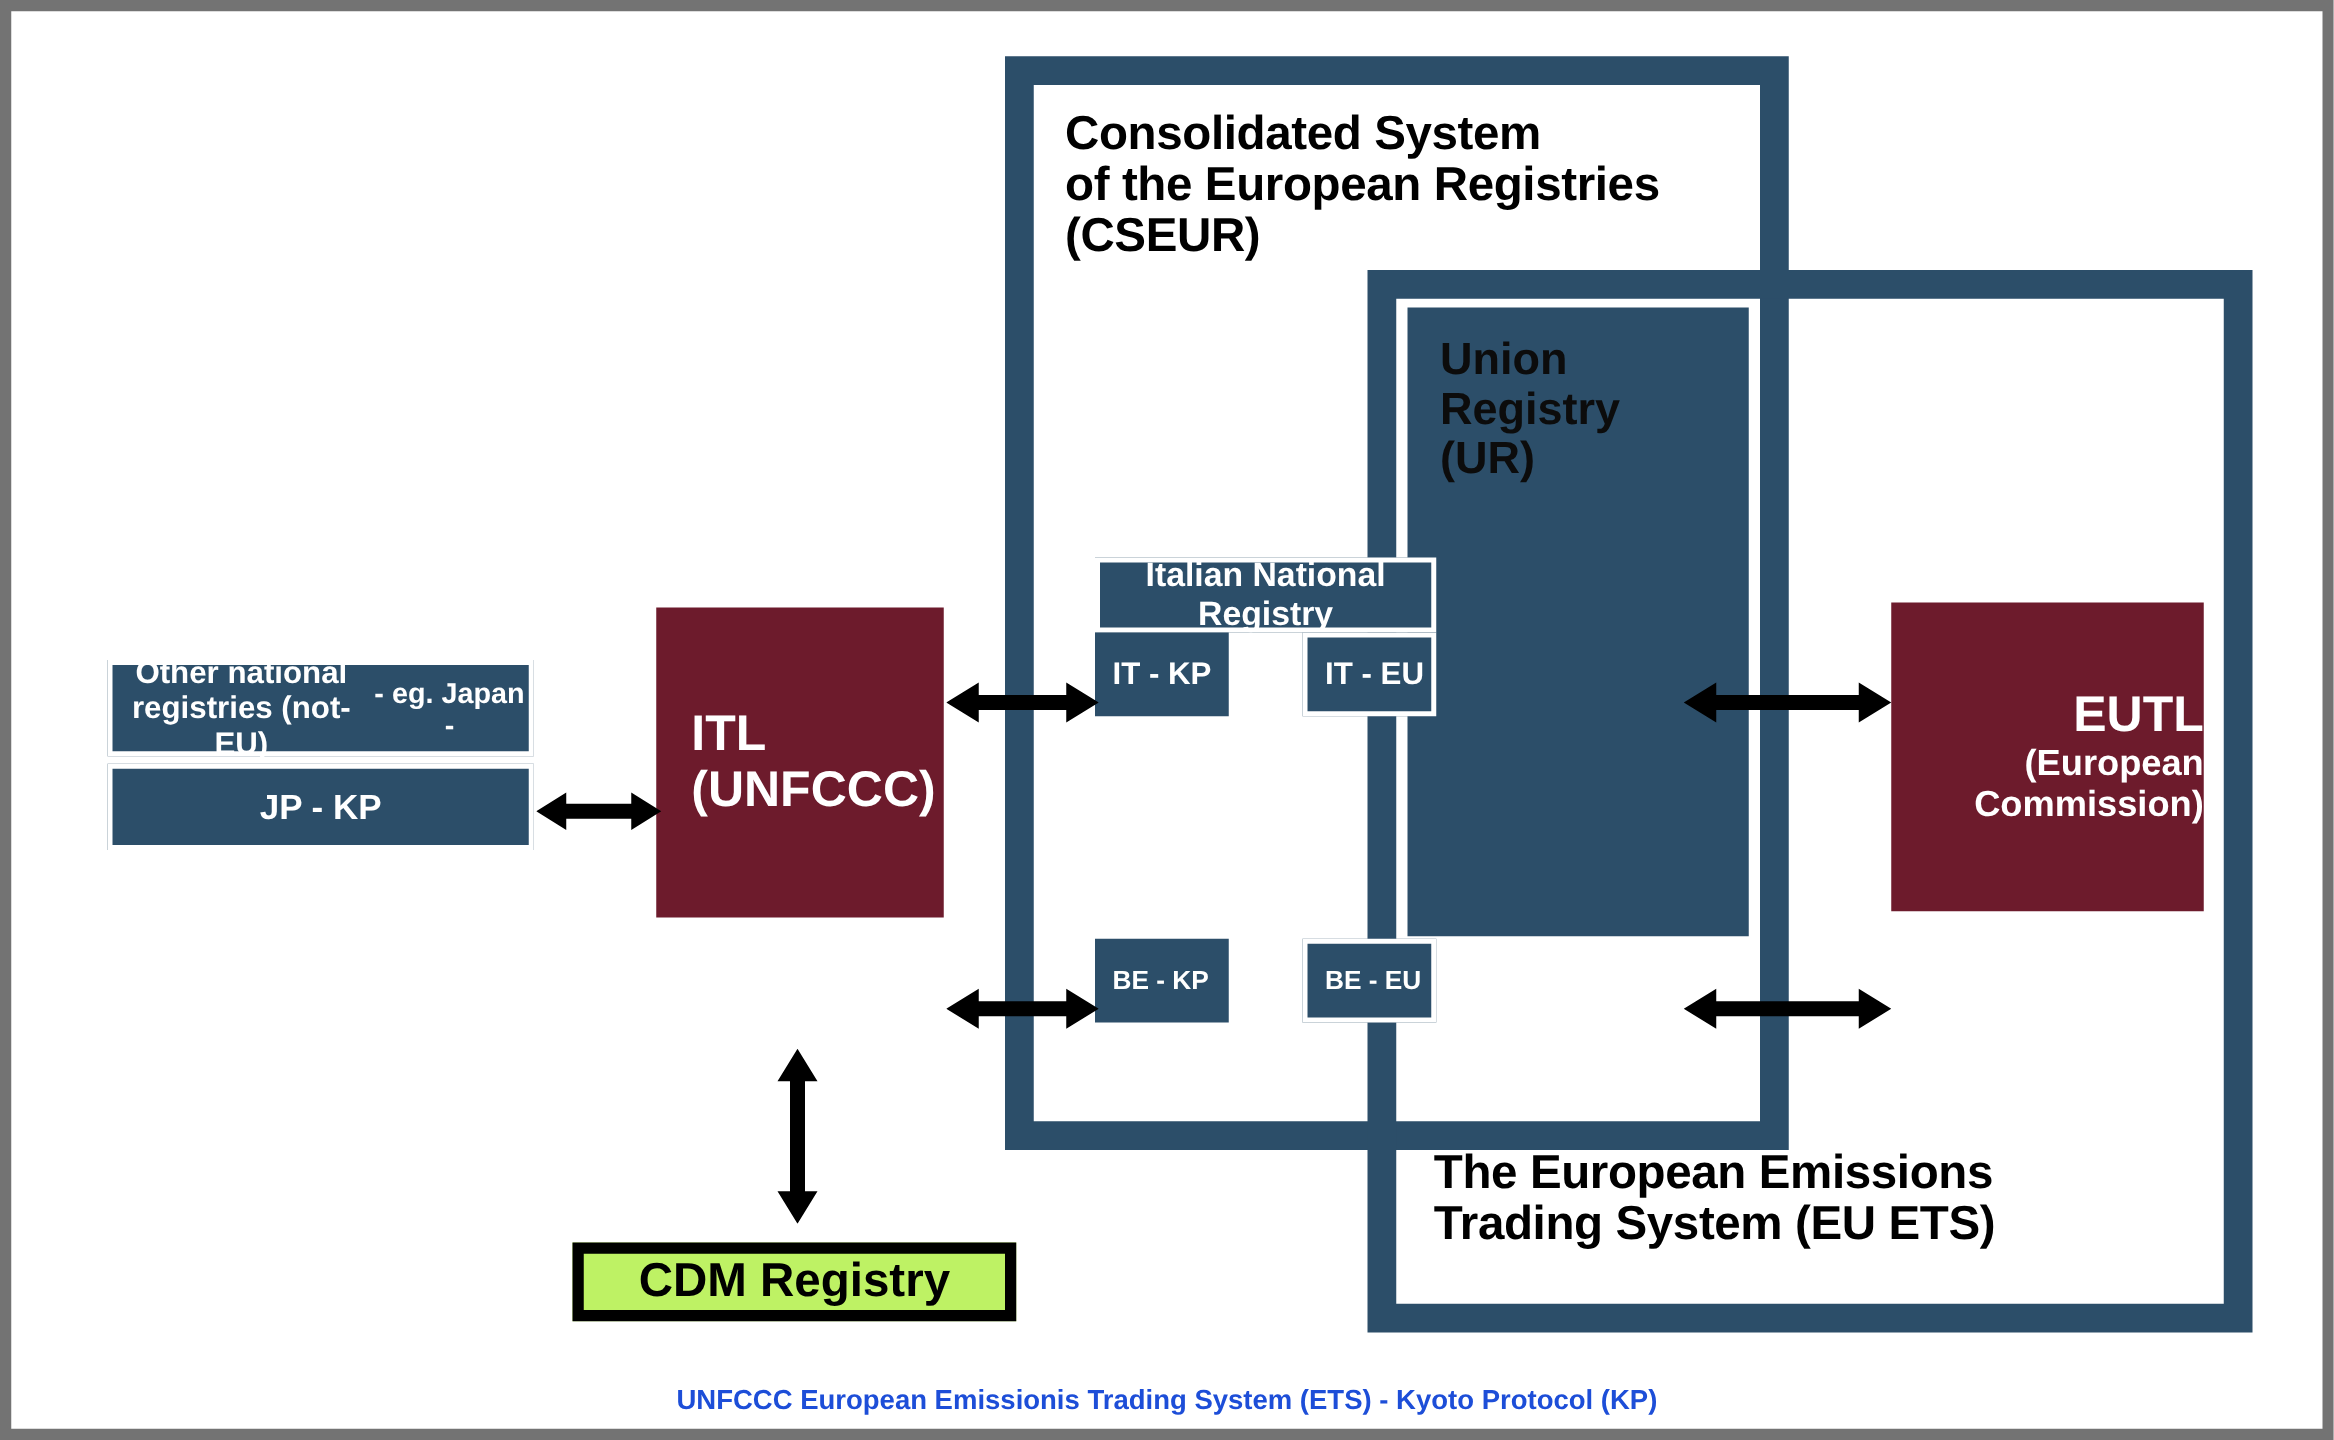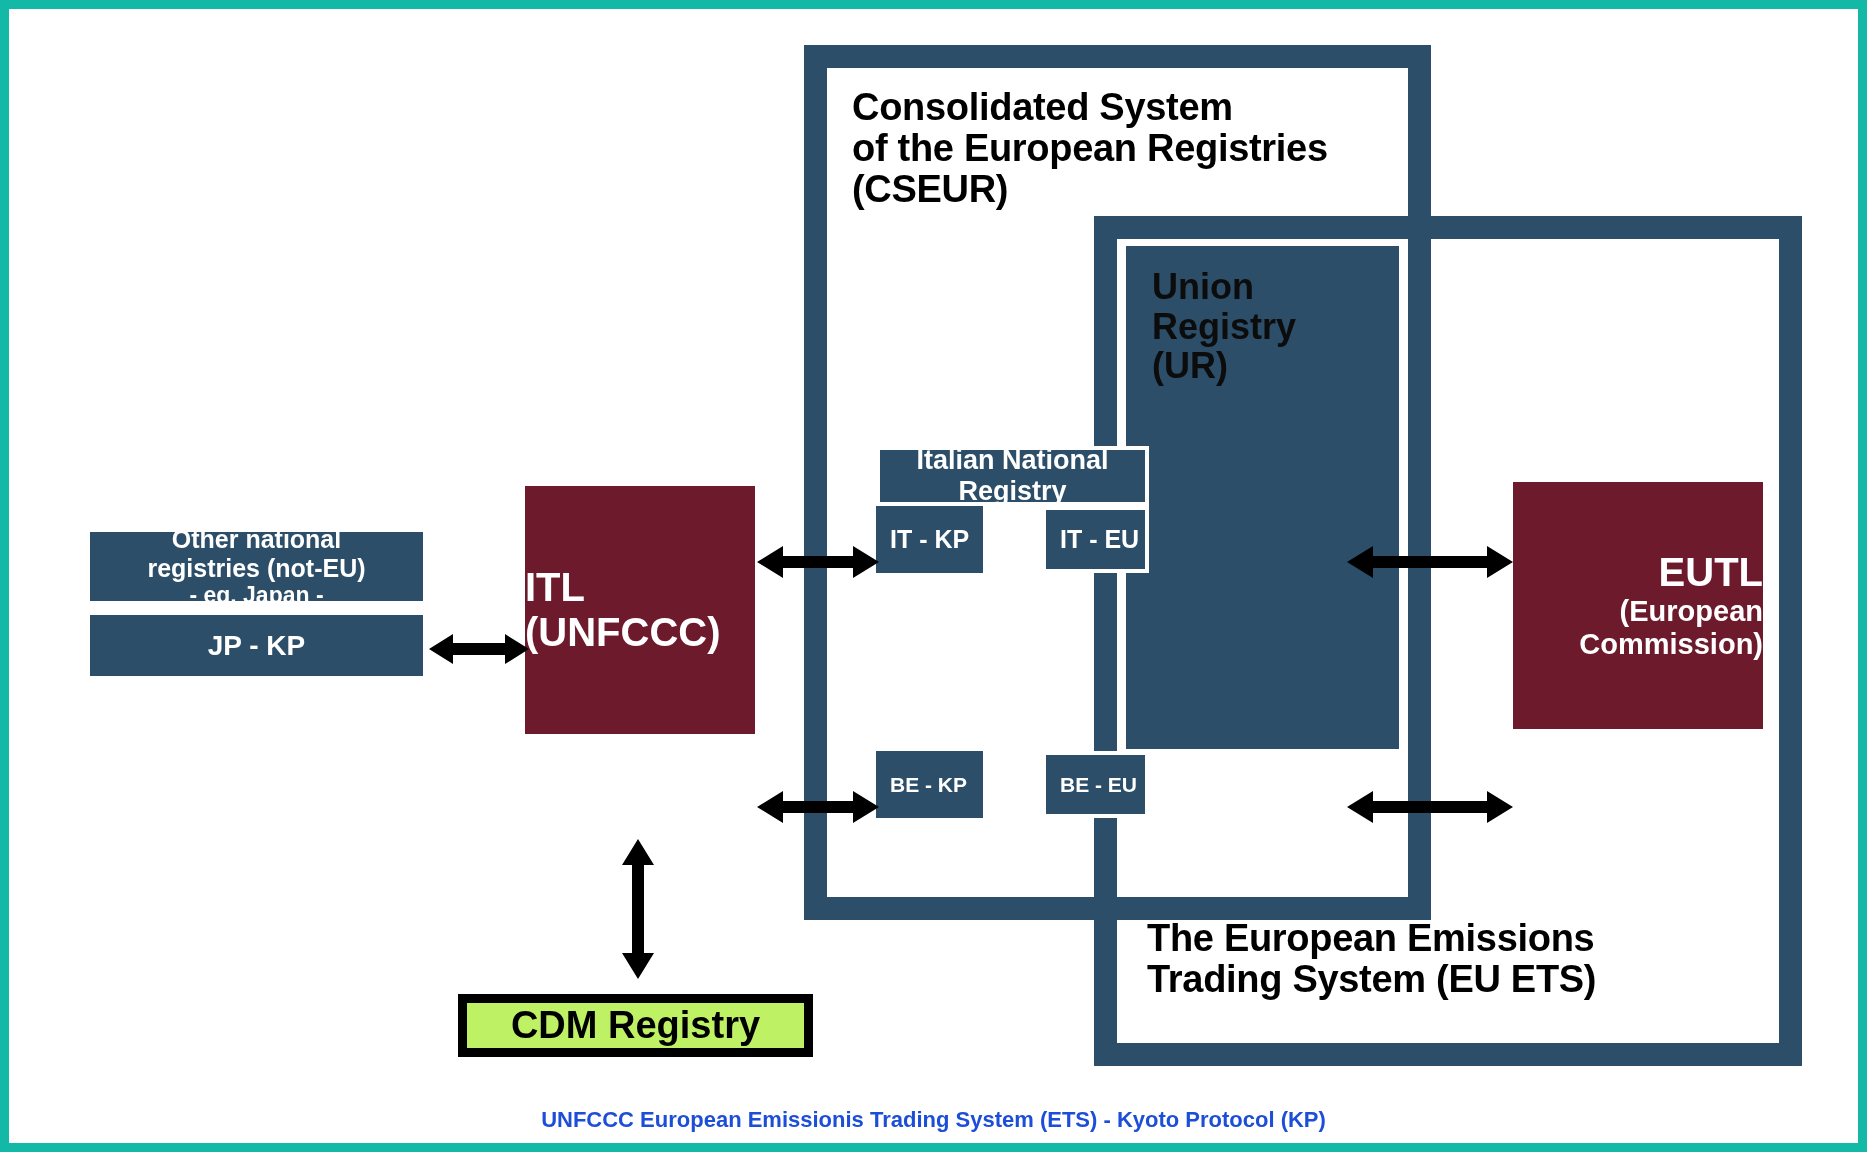--- a/index.html
+++ b/index.html
@@ -5,21 +5,21 @@
   html, body {
     margin: 0;
     padding: 0;
     background: #ffffff;
   }
   #canvas {
     position: relative;
     width: 1867px;
     height: 1152px;
     background: #ffffff;
-    border: 9px solid #14b8a6;
+    border: 9px solid #737373;
     box-sizing: border-box;
     font-family: "Liberation Sans", sans-serif;
     overflow: hidden;
   }
 
   
   .abs { position: absolute; box-sizing: border-box; }
   .ctr {
     display: flex;
     align-items: center;
@@ -92,36 +92,37 @@
   #be-eu {
     left: 1033px; top: 742px; width: 107px; height: 67px;
     font-size: 21px; z-index: 7; justify-content: flex-start; padding-left: 14px;
   }
   #be-header .sub { font-size: 23px; display: block; }
 
   
   #other-nat-header {
     left: 77px; top: 519px; width: 341px; height: 77px;
     font-size: 25px; z-index: 5; line-height: 1.13; white-space: pre-line;
-    flex-direction: column;
+    flex-direction: row;
   }
   #other-nat-header .sub { font-size: 23px; }
   #jp-kp {
     left: 77px; top: 602px; width: 341px; height: 69px;
     font-size: 28px; z-index: 5;
   }
 
   
   .maroon {
     background: #6d1b2c;
     color: #ffffff;
     font-weight: bold;
   }
   #itl-box {
     left: 516px; top: 477px; width: 230px; height: 248px; z-index: 5;
+    padding-left: 28px;
     display: flex; flex-direction: column; justify-content: center;
     font-size: 40px; line-height: 1.12; white-space: pre-line;
   }
   #eutl-box {
     left: 1504px; top: 473px; width: 250px; height: 247px; z-index: 8;
     padding-left: 33px;
     display: flex; flex-direction: column; justify-content: center;
     line-height: 1.14;
     text-align: right;
   }

